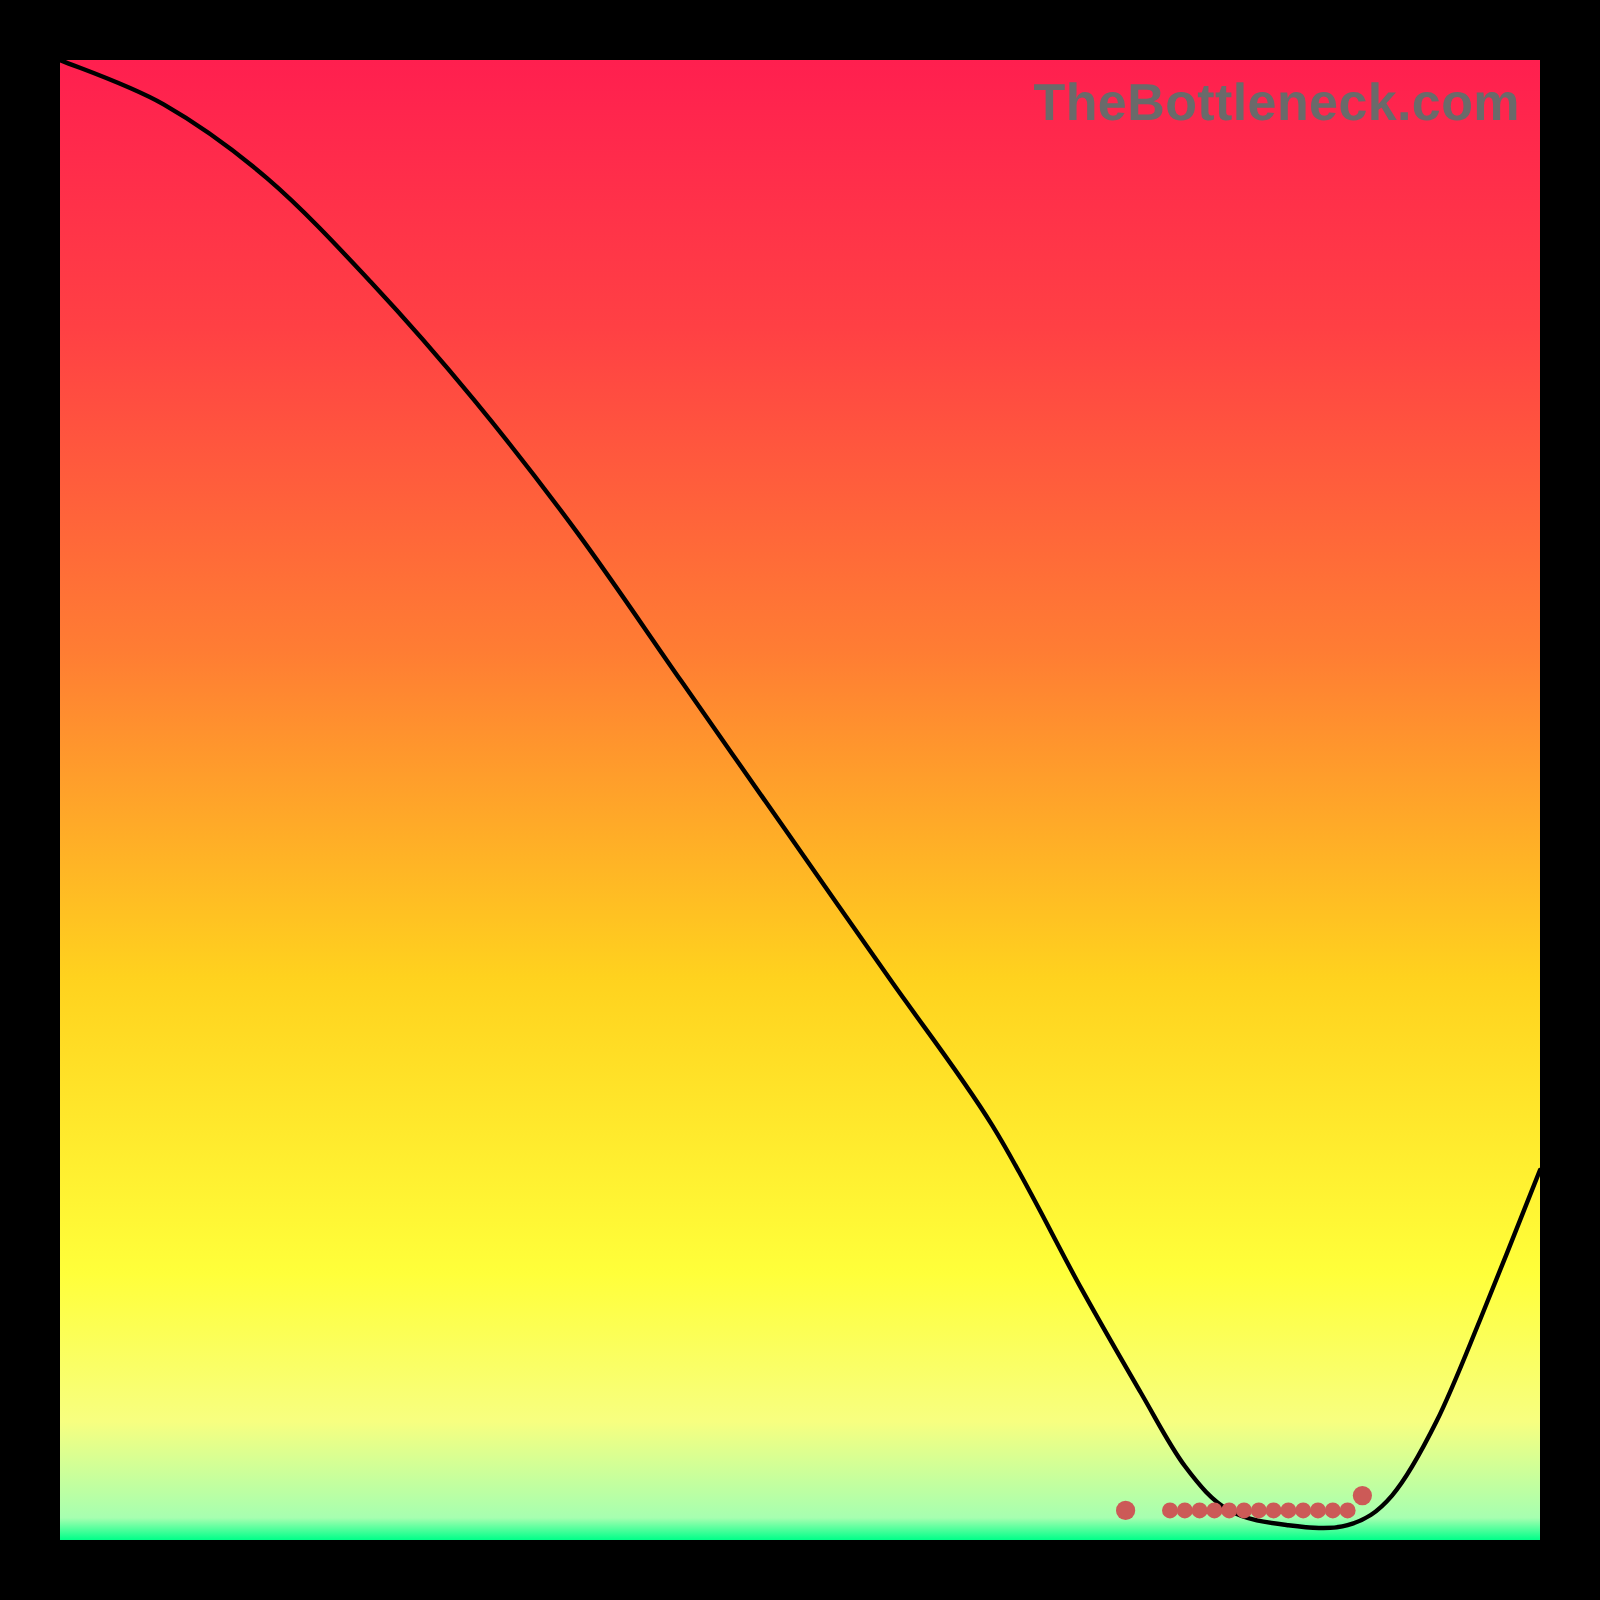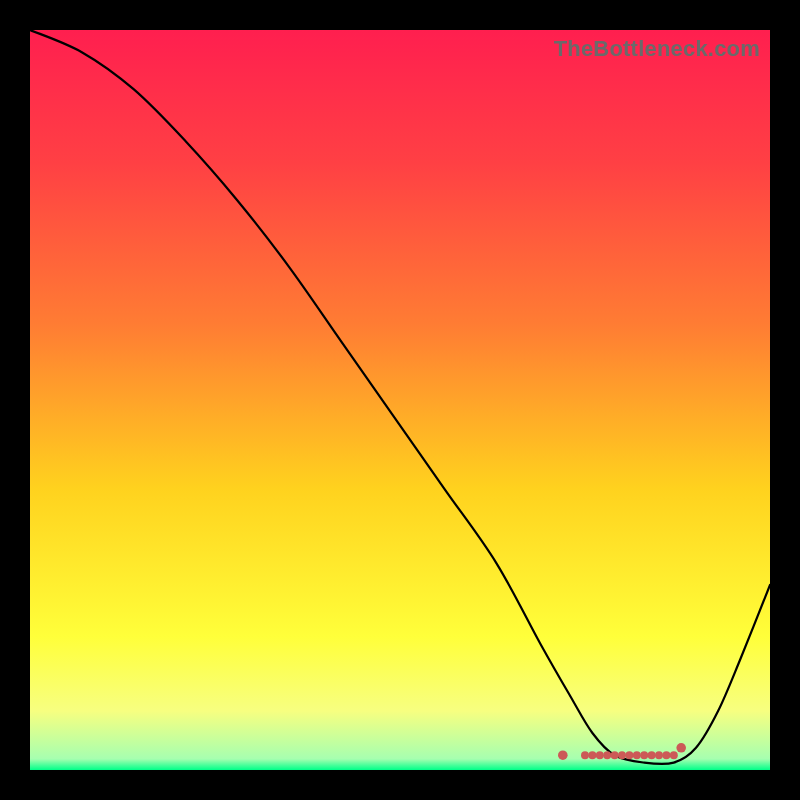--- a/index.html
+++ b/index.html
@@ -30,21 +30,21 @@
     position: absolute;
     left: 0; top: 0;
     width: 100%;
     height: 100%;
   }
   .watermark {
     position: absolute;
     top: 6px;
     right: 10px;
     font-family: Arial, Helvetica, sans-serif;
-    font-size: 22px;
+    font-size: 26px;
     font-weight: 600;
     color: #6a6a6a;
     letter-spacing: 0.2px;
     user-select: none;
   }
   svg.curve {
     position: absolute;
     left: 0; top: 0;
     width: 100%;
     height: 100%;

